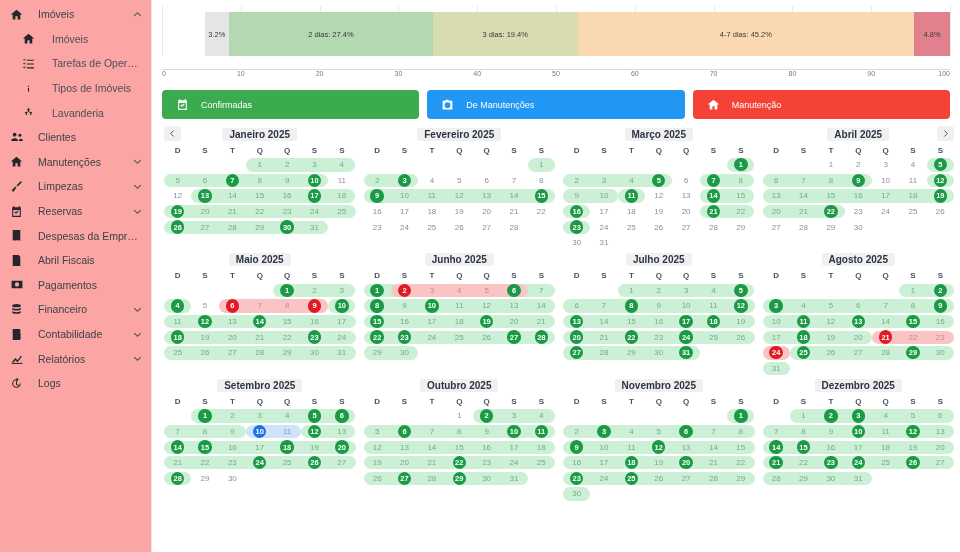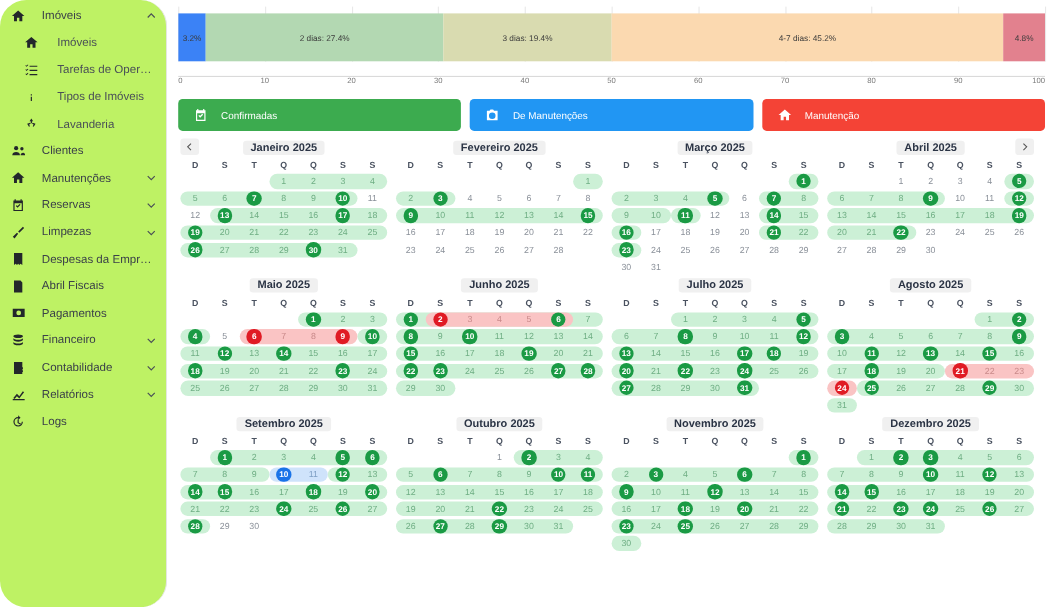--- a/index.html
+++ b/index.html
@@ -8,25 +8,24 @@
     font-family: "Liberation Sans", sans-serif;
     background:#ffffff;
     font-size:12px;
     color:#3c4858;
   }
   .app { display:flex; width:960px; height:552px; }
 
   
   .sidebar {
     width:152px; min-width:152px; height:552px;
-    background:#bef264;
+    background:#fca5a5;
     border-right:1px solid #e6e6e6;
     padding-top:2px;
     overflow:hidden;
-    border-radius:24px;
   }
   .nav-item {
     display:flex; align-items:center;
     height:24.6px;
     padding:0 8px 0 10px;
     cursor:pointer;
     position:relative;
   }
   .nav-item .ico {
     width:20px; min-width:20px; height:16px;
@@ -87,21 +86,21 @@
   .legend-btn {
     flex:1; height:29px; border-radius:4px;
     display:flex; align-items:center;
     padding-left:14px; gap:12px;
     color:#fff; font-size:9px; cursor:pointer; border:none;
     font-family:"Liberation Sans", sans-serif;
   }
   .legend-btn .bico { display:flex; align-items:center; }
 
   
-  .cal-area { padding:6px 16px 0 8px; position:relative; }
+  .cal-area { padding:6px 2px 0 8px; position:relative; }
   .cal-row { display:flex; }
   .cal {
     flex:1; padding:0 4px; position:relative;
   }
   .cal-head {
     height:18px; display:flex; align-items:center; justify-content:center;
     position:relative;
   }
   .cal-title {
     font-size:10px; font-weight:bold; color:#2b3445;
@@ -221,37 +220,37 @@
         <span class="lbl">Manutenções</span>
         <span class="chev">
           <svg width="11" height="11" viewBox="0 0 24 24" fill="none" stroke="currentColor" stroke-width="2.4">
             <path d="M5 9l7 7 7-7"></path>
           </svg>
         </span>
       </div>
       <div class="nav-item">
         <span class="ico">
           <svg width="13" height="13" viewBox="0 0 24 24" fill="currentColor">
-            <path d="M6 2v2H4v18h16V4h-2V2h-2v2H8V2zm0 7h12v11H6zm3.5 3L8 13.5 11 16.5l5-5-1.5-1.5L11 13.5z"></path>
-          </svg>
-        </span>
-        <span class="lbl">Reservas</span>
+            <path d="M20 2l2 2-8 8-2-2zM10 12l2 2-6 8-3-3z"></path>
+          </svg>
+        </span>
+        <span class="lbl">Limpezas</span>
         <span class="chev">
           <svg width="11" height="11" viewBox="0 0 24 24" fill="none" stroke="currentColor" stroke-width="2.4">
             <path d="M5 9l7 7 7-7"></path>
           </svg>
         </span>
       </div>
       <div class="nav-item">
         <span class="ico">
           <svg width="13" height="13" viewBox="0 0 24 24" fill="currentColor">
-            <path d="M20 2l2 2-8 8-2-2zM10 12l2 2-6 8-3-3z"></path>
-          </svg>
-        </span>
-        <span class="lbl">Limpezas</span>
+            <path d="M6 2v2H4v18h16V4h-2V2h-2v2H8V2zm0 7h12v11H6zm3.5 3L8 13.5 11 16.5l5-5-1.5-1.5L11 13.5z"></path>
+          </svg>
+        </span>
+        <span class="lbl">Reservas</span>
         <span class="chev">
           <svg width="11" height="11" viewBox="0 0 24 24" fill="none" stroke="currentColor" stroke-width="2.4">
             <path d="M5 9l7 7 7-7"></path>
           </svg>
         </span>
       </div>
       <div class="nav-item">
         <span class="ico">
           <svg width="13" height="13" viewBox="0 0 24 24" fill="currentColor">
             <path d="M5 2h14v20l-3-2-2 2-2-2-2 2-2-2-3 2zm3 5h8v2H8zm0 4h8v2H8zm0 4h5v2H8z"></path>
@@ -338,21 +337,21 @@
             <span style="left: 30%;"></span>
             <span style="left: 40%;"></span>
             <span style="left: 50%;"></span>
             <span style="left: 60%;"></span>
             <span style="left: 70%;"></span>
             <span style="left: 80%;"></span>
             <span style="left: 90%;"></span>
             <span style="left: 100%;"></span>
           </div>
         <div class="bar" id="bar-segments">
-            <div class="seg" style="width: 3.2%; background: #3b82f6;">3.2%</div>
+            <div class="seg" style="width: 3.2%; background: #e5e5e5; margin-left: 43px;">3.2%</div>
             <div class="seg" style="width: 27.4%; background: rgb(179, 216, 178); text-align: right;">2 dias: 27.4%</div>
             <div class="seg" style="width: 19.4%; background: rgb(217, 219, 176);">3 dias: 19.4%</div>
             <div class="seg" style="width: 45.2%; background: rgb(251, 217, 176);">4-7 dias: 45.2%</div>
             <div class="seg" style="width: 4.8%; background: rgb(226, 129, 142);">4.8%</div>
           </div>
       </div>
       <div class="axis" id="axis-ticks">
         <div class="axis-line"></div>
       <span style="left: 0%; transform: translateX(0px);">0</span>
           <span style="left: 10%;">10</span>

